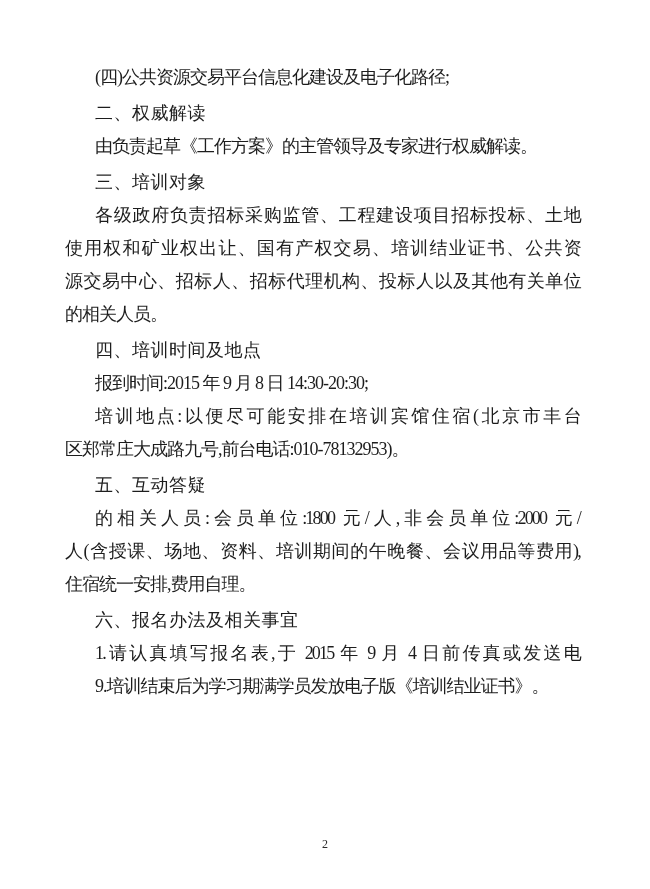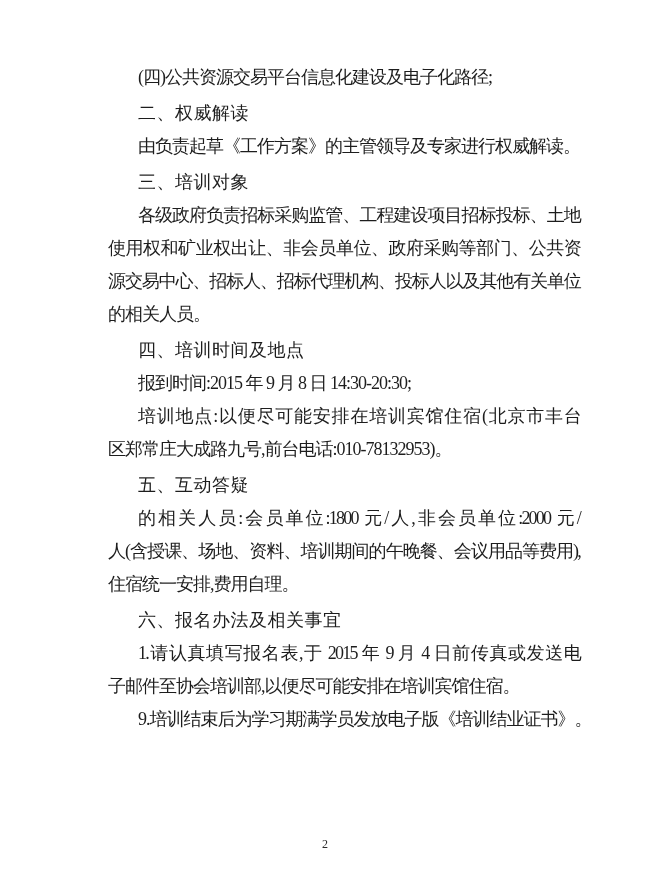--- a/index.html
+++ b/index.html
@@ -10,21 +10,22 @@
   .page {
     position: relative;
     width: 650px;
     height: 889px;
     background: #ffffff;
     color: #1d1d1d;
     font-family: "Liberation Serif", "DejaVu Serif", serif;
     overflow: hidden;
   }
   .content {
-    padding: 61px 70px 0 108px;
+    padding: 61px 70px 0 44px;
+    margin-left: 21px;
   }
   .line {
     height: 33px;
     line-height: 33px;
     font-size: 18px;
     letter-spacing: -1px;
     white-space: nowrap;
   }
   .line.indent {
     padding-left: 30px;
@@ -56,30 +57,29 @@
 </head>
 <body>
 
 <div class="page">
   <div class="content">
       <div class="line indent">(四)公共资源交易平台信息化建设及电子化路径;</div>
       <div class="line indent heading">二、权威解读</div>
       <div class="line indent">由负责起草《工作方案》的主管领导及专家进行权威解读。</div>
       <div class="line indent heading">三、培训对象</div>
       <div class="line indent justify">各级政府负责招标采购监管、工程建设项目招标投标、土地</div>
-      <div class="line justify">使用权和矿业权出让、非会员单位、政府采购等部门、公共资</div>
+      <div class="line justify">使用权和矿业权出让、国有产权交易、培训结业证书、公共资</div>
       <div class="line justify">源交易中心、招标人、招标代理机构、投标人以及其他有关单位</div>
       <div class="line">的相关人员。</div>
       <div class="line indent heading">四、培训时间及地点</div>
       <div class="line indent">报到时间:2015 年 9 月 8 日 14:30-20:30;</div>
       <div class="line indent justify">培训地点:以便尽可能安排在培训宾馆住宿(北京市丰台</div>
       <div class="line">区郑常庄大成路九号,前台电话:010-78132953)。</div>
       <div class="line indent heading">五、互动答疑</div>
       <div class="line indent justify">的相关人员:会员单位:1800 元/人,非会员单位:2000 元/</div>
       <div class="line justify">人(含授课、场地、资料、培训期间的午晚餐、会议用品等费用),</div>
       <div class="line">住宿统一安排,费用自理。</div>
       <div class="line indent heading">六、报名办法及相关事宜</div>
       <div class="line indent justify">1.请认真填写报名表,于 2015 年 9 月 4 日前传真或发送电</div>
-      <div class="line">子邮件至协会培训部,以便尽可能安排在培训宾馆住宿。</div>
       <div class="line indent">9.培训结束后为学习期满学员发放电子版《培训结业证书》。</div>
     </div>
   <div class="footer-page-number">2</div>
 </div>
 
 </body></html>

